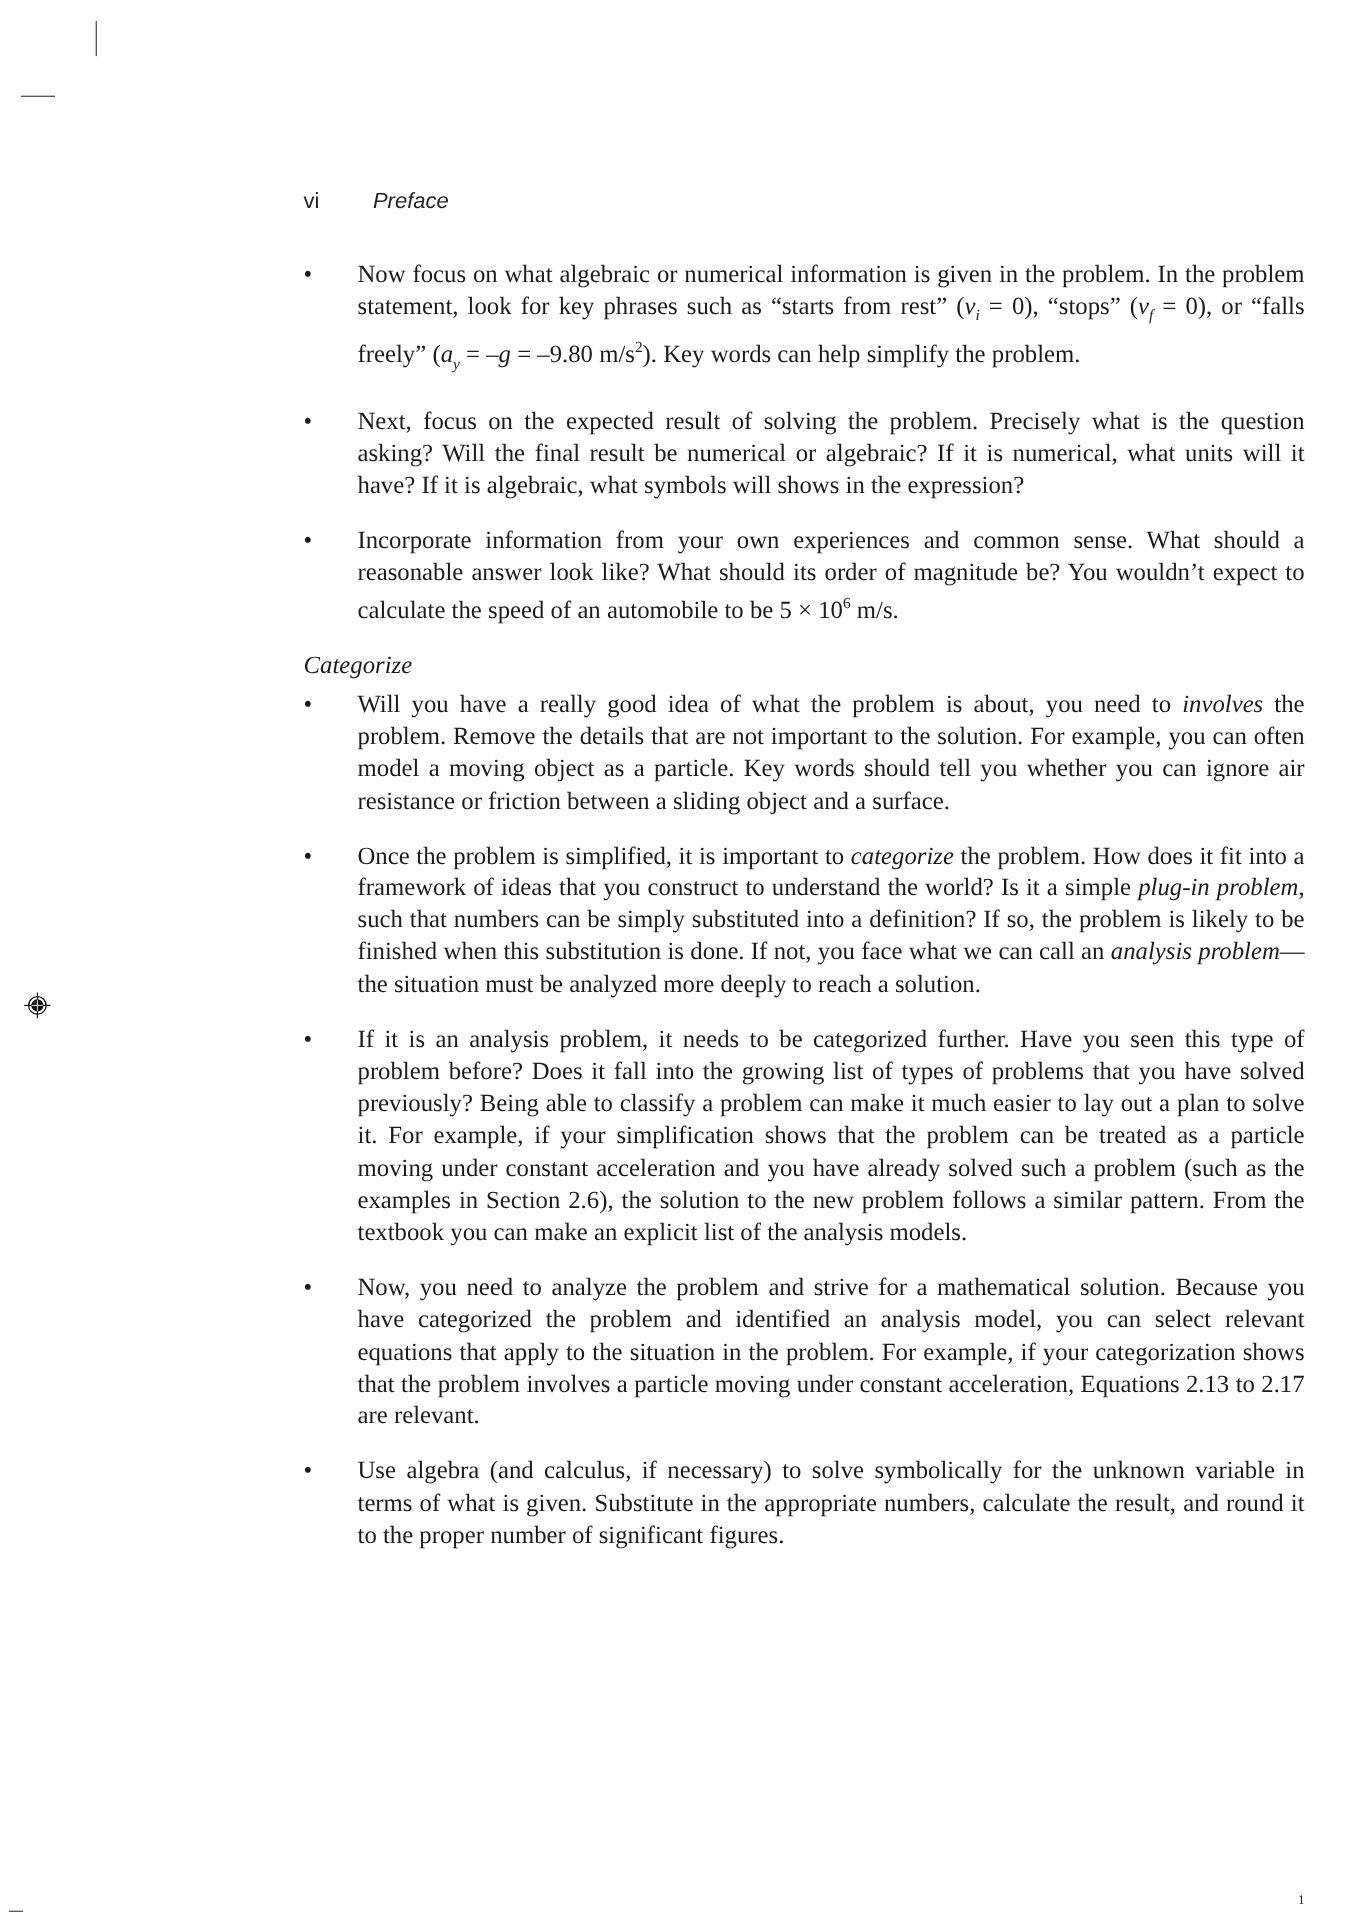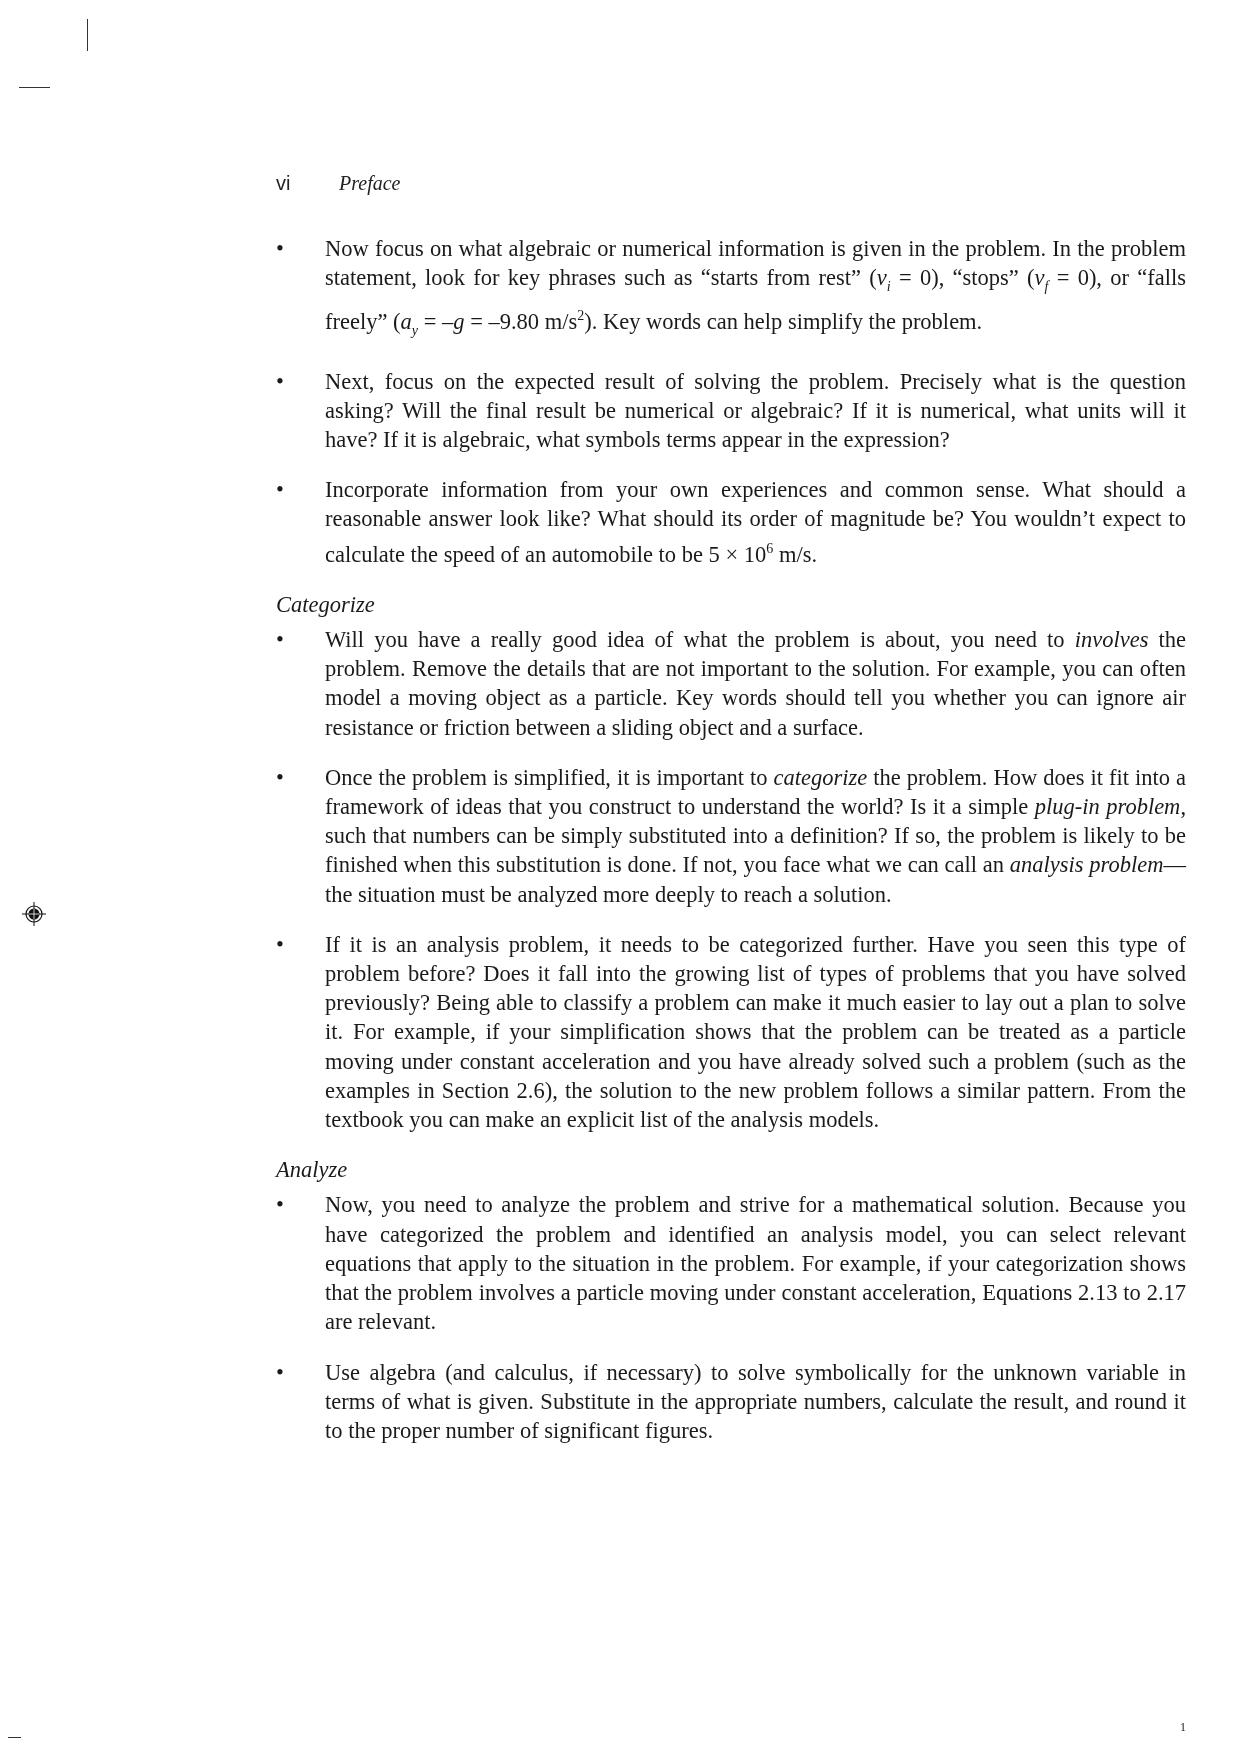--- a/index.html
+++ b/index.html
@@ -3,21 +3,21 @@
 <meta charset="utf-8">
 <style>
   html, body { margin: 0; padding: 0; background: #ffffff; }
   body { width: 1240px; height: 1754px; position: relative; overflow: hidden; color: #1a1a1a; }
   .crop-v { position: absolute; left: 87px; top: 19px; width: 1px; height: 32px; background: #333; }
   .crop-h-top { position: absolute; left: 19px; top: 87px; width: 31px; height: 1px; background: #333; }
   .crop-h-bot { position: absolute; left: 8px; top: 1737px; width: 13px; height: 1px; background: #333; }
   .reg-mark { position: absolute; left: 22px; top: 902px; width: 24px; height: 24px; }
   .running-head { position: absolute; left: 276px; top: 172px; font-family: "Liberation Sans", sans-serif; font-size: 20px; color: #222; }
   .running-head .folio { font-weight: normal; display: inline-block; width: 63px; }
-  .running-head .title { font-style: italic; font-family: Liberation Serif, serif; }
+  .running-head .title { font-style: italic; }
   .content { position: absolute; left: 276px; top: 234px; width: 910px; font-family: "Liberation Serif", serif; font-size: 22.5px; line-height: 29.2px; color: #1a1a1a; }
   .heading { font-style: italic; margin: 0 0 6px 0; }
   .bullet { position: relative; padding-left: 49px; text-align: justify; margin: 0 0 21px 0; }
   .bullet .dot { position: absolute; left: 0; top: 0; }
   .sub { font-size: 14px; vertical-align: -6px; font-style: italic; }
   .sup { font-size: 14px; vertical-align: 9px; }
   .it { font-style: italic; }
   .page-num { position: absolute; left: 1180px; top: 1720px; font-family: "Liberation Serif", serif; font-size: 12px; color: #222; }
 </style>
 </head>
@@ -41,42 +41,41 @@
 </div>
 
 <div class="content">
 
   <div class="bullet">
     <span class="dot">•</span>
     <span>Now focus on what algebraic or numerical information is given in the problem. In the problem statement, look for key phrases such as “starts from rest” (</span><span class="it">v</span><span class="sub">i</span><span> = 0), “stops” (</span><span class="it">v</span><span class="sub">f</span><span> = 0), or “falls freely” (</span><span class="it">a</span><span class="sub">y</span><span> = –</span><span class="it">g</span><span> = –9.80 m/s</span><span class="sup">2</span><span>). Key words can help simplify the problem.</span>
   </div>
   <div class="bullet">
     <span class="dot">•</span>
-    <span>Next, focus on the expected result of solving the problem. Precisely what is the question asking? Will the final result be numerical or algebraic? If it is numerical, what units will it have? If it is algebraic, what symbols terms appear in the expression?</span>
+    <span>Next, focus on the expected result of solving the problem. Precisely what is the question asking? Will the final result be numerical or algebraic? If it is numerical, what units will it have? If it is algebraic, what symbols will shows in the expression?</span>
   </div>
   <div class="bullet">
     <span class="dot">•</span>
     <span>Incorporate information from your own experiences and common sense. What should a reasonable answer look like? What should its order of magnitude be? You wouldn’t expect to calculate the speed of an automobile to be 5 × 10</span><span class="sup">6</span><span> m/s.</span>
   </div>
 
   <div class="heading">Categorize</div>
   <div class="bullet">
     <span class="dot">•</span>
     <span>Will you have a really good idea of what the problem is about, you need to </span><span class="it">involves</span><span> the problem. Remove the details that are not important to the solution. For example, you can often model a moving object as a particle. Key words should tell you whether you can ignore air resistance or friction between a sliding object and a surface.</span>
   </div>
   <div class="bullet">
     <span class="dot">•</span>
     <span>Once the problem is simplified, it is important to </span><span class="it">categorize</span><span> the problem. How does it fit into a framework of ideas that you construct to understand the world? Is it a simple </span><span class="it">plug-in problem</span><span>, such that numbers can be simply substituted into a definition? If so, the problem is likely to be finished when this substitution is done. If not, you face what we can call an </span><span class="it">analysis problem</span><span>—the situation must be analyzed more deeply to reach a solution.</span>
   </div>
   <div class="bullet">
     <span class="dot">•</span>
     <span>If it is an analysis problem, it needs to be categorized further. Have you seen this type of problem before? Does it fall into the growing list of types of problems that you have solved previously? Being able to classify a problem can make it much easier to lay out a plan to solve it. For example, if your simplification shows that the problem can be treated as a particle moving under constant acceleration and you have already solved such a problem (such as the examples in Section 2.6), the solution to the new problem follows a similar pattern. From the textbook you can make an explicit list of the analysis models.</span>
   </div>
 
-  <div class="heading">Analyze</div>
   <div class="bullet">
     <span class="dot">•</span>
     <span>Now, you need to analyze the problem and strive for a mathematical solution. Because you have categorized the problem and identified an analysis model, you can select relevant equations that apply to the situation in the problem. For example, if your categorization shows that the problem involves a particle moving under constant acceleration, Equations 2.13 to 2.17 are relevant.</span>
   </div>
   <div class="bullet">
     <span class="dot">•</span>
     <span>Use algebra (and calculus, if necessary) to solve symbolically for the unknown variable in terms of what is given. Substitute in the appropriate numbers, calculate the result, and round it to the proper number of significant figures.</span>
   </div>
 </div>
 

